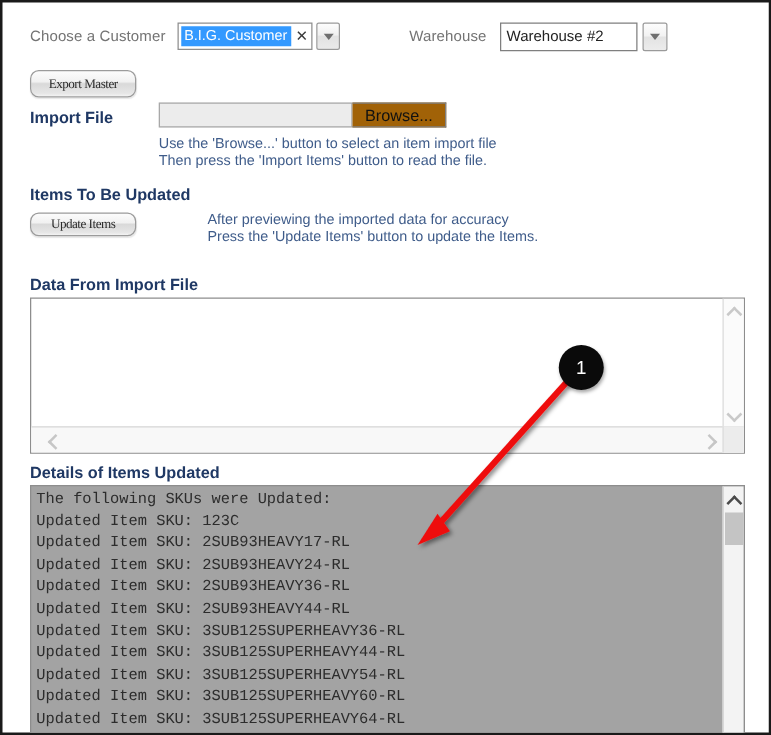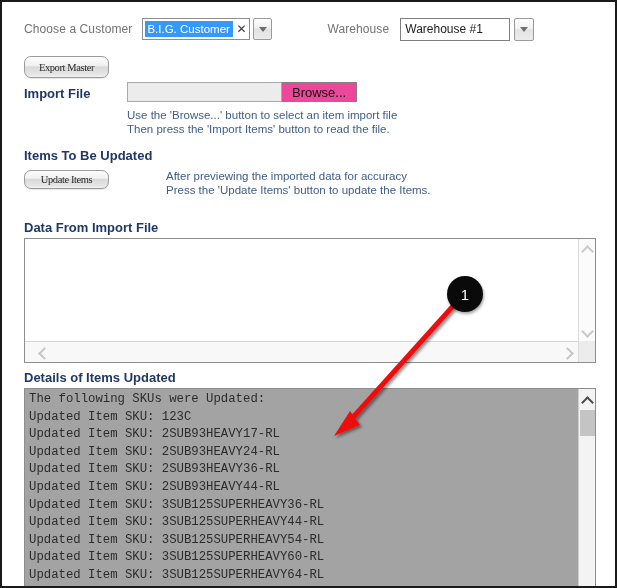--- a/index.html
+++ b/index.html
@@ -119,21 +119,21 @@
     display: flex; align-items: stretch; height: 20px;
   }
   .file-text {
     width: 155px; height: 20px;
     border: 1px solid #a8a8a8;
     background: #ececec;
   }
   .file-browse {
     height: 20px; padding: 0 10px;
     border: 1px solid #808080; border-left: none;
-    background: #ec4899;
+    background: #a16207;
     display: flex; align-items: center; justify-content: center;
     font-size: 13px; color: #111;
   }
 
   .hint {
     position: absolute;
     font-size: 11.5px; color: #3f5c8a;
     line-height: 14px; white-space: nowrap;
   }
   .hint-import { left: 125px; top: 106px; }
@@ -258,21 +258,21 @@
         <span class="cust-clear">✕</span>
       </div>
       <div class="dd-btn attached">
         <span class="tri-down"></span>
       </div>
     </div>
 
     <span class="field-label lbl-warehouse">Warehouse</span>
 
     <div class="wh-combo">
-      <div class="wh-textbox">Warehouse #1</div>
+      <div class="wh-textbox">Warehouse #2</div>
       <div class="wh-dd">
         <span class="tri-down"></span>
       </div>
     </div>
   </div>
 
   <div class="btn btn-export">Export Master</div>
 
   <div class="sec-label lbl-import-file">Import File</div>
 

